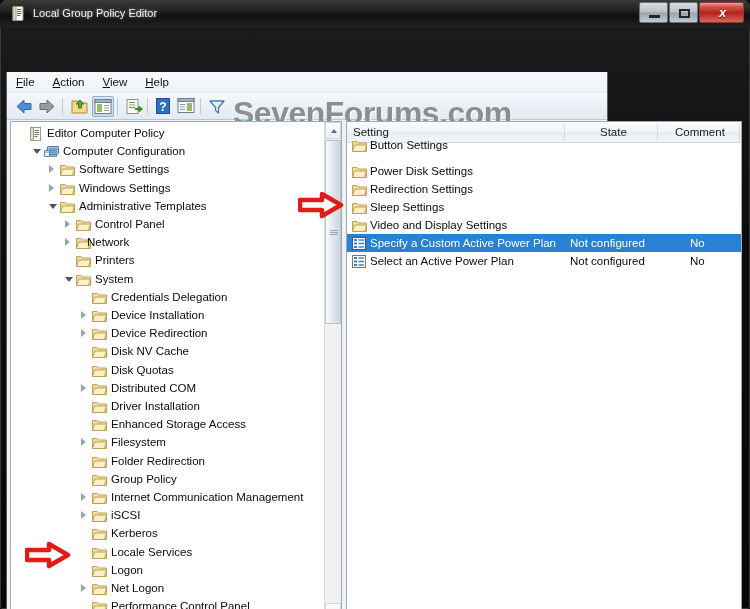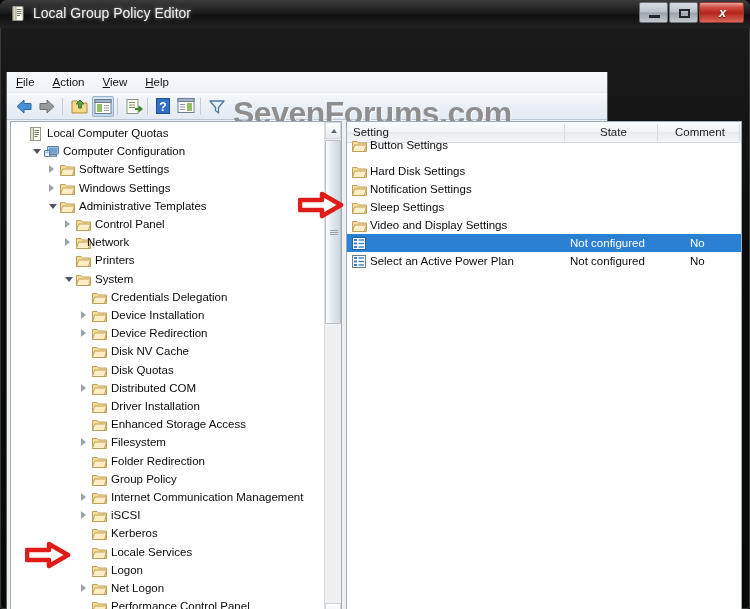--- a/index.html
+++ b/index.html
@@ -18,21 +18,21 @@
   .titlebar{
     position:absolute;left:0;top:0;width:750px;height:28px;
     border-radius:7px 7px 0 0;
     background:linear-gradient(180deg,#3c3c3c 0%,#1b1b1b 45%,#101010 55%,#222 100%);
   }
   .tb-icon{
     position:absolute;left:10px;top:5px;width:17px;height:17px;
   }
   .tb-title{
     position:absolute;left:33px;top:5px;height:17px;line-height:17px;
-    font-size:14px;color:#f2f2f2;white-space:nowrap;
+    font-size:11px;color:#f2f2f2;white-space:nowrap;
     text-shadow:0 0 6px rgba(255,255,255,.35),0 0 3px rgba(255,255,255,.35);
   }
   
   .wbtns{position:absolute;right:6px;top:2px;height:21px;display:flex;}
   .wbtn{
     width:29px;height:21px;margin-left:1px;
     border:1px solid #6c7277;border-radius:2px;
     background:linear-gradient(180deg,#d8dde2 0%,#b9c0c7 48%,#9aa2aa 52%,#c3c9cf 100%);
     position:relative;
   }
@@ -322,21 +322,21 @@
               <span class="folder" style="left:17px"><svg width="15" height="14" viewBox="0 0 15 14">
                   <rect x="2.5" y="0.5" width="10" height="13" fill="#fdfdf6" stroke="#9a9a86"></rect>
                   <rect x="2.5" y="0.5" width="3" height="13" fill="#dedecb" stroke="#9a9a86"></rect>
                   <g stroke="#75755f">
                     <line x1="6.5" y1="3.5" x2="11" y2="3.5"></line>
                     <line x1="6.5" y1="5.5" x2="11" y2="5.5"></line>
                     <line x1="6.5" y1="7.5" x2="11" y2="7.5"></line>
                     <line x1="6.5" y1="9.5" x2="9.5" y2="9.5"></line>
                   </g>
                 </svg></span>
-              <span class="lbl" style="left:36px">Local Computer Quotas</span>
+              <span class="lbl" style="left:36px">Editor Computer Policy</span>
             </div>
             <div class="tnode" style="top: 20.2px;">
               <span class="exp open" style="left:22px"></span>
               <span class="folder" style="left:33px"><svg width="16" height="13" viewBox="0 0 16 13">
                   <rect x="3.5" y="1.5" width="11" height="7.5" rx="0.5" fill="#cfe0f0" stroke="#5b7d9e"></rect>
                   <rect x="4.5" y="2.5" width="9" height="5.5" fill="#6f9fd0"></rect>
                   <rect x="6" y="9.5" width="6.5" height="1.8" fill="#b9c6d2" stroke="#5b7d9e"></rect>
                   <rect x="0.5" y="5.5" width="5" height="6" rx="0.5" fill="#e8eef4" stroke="#5b7d9e"></rect>
                   <rect x="1.5" y="6.5" width="3" height="1.5" fill="#8fb8dd"></rect>
                 </svg></span>
@@ -574,30 +574,30 @@
                 </svg></span>
               <span class="nm">Button Settings</span>
               <span class="st"></span>
               <span class="cm"></span>
             </div>
             <div class="lrow" style="top: 40px;">
               <span class="ic"><svg width="15" height="12" viewBox="0 0 15 12">
                   <path d="M0.5 11.5 L0.5 1.5 L5 1.5 L6.4 3 L14.5 3 L14.5 11.5 Z" fill="#f7dd9a" stroke="#bfa05a" stroke-width="1"></path>
                   <path d="M0.5 11.5 L2.6 5 L14.5 5 L12.4 11.5 Z" fill="#fdf0c8" stroke="#bfa05a" stroke-width="1"></path>
                 </svg></span>
-              <span class="nm">Hard Disk Settings</span>
+              <span class="nm">Power Disk Settings</span>
               <span class="st"></span>
               <span class="cm"></span>
             </div>
             <div class="lrow" style="top: 58px;">
               <span class="ic"><svg width="15" height="12" viewBox="0 0 15 12">
                   <path d="M0.5 11.5 L0.5 1.5 L5 1.5 L6.4 3 L14.5 3 L14.5 11.5 Z" fill="#f7dd9a" stroke="#bfa05a" stroke-width="1"></path>
                   <path d="M0.5 11.5 L2.6 5 L14.5 5 L12.4 11.5 Z" fill="#fdf0c8" stroke="#bfa05a" stroke-width="1"></path>
                 </svg></span>
-              <span class="nm">Notification Settings</span>
+              <span class="nm">Redirection Settings</span>
               <span class="st"></span>
               <span class="cm"></span>
             </div>
             <div class="lrow" style="top: 76px;">
               <span class="ic"><svg width="15" height="12" viewBox="0 0 15 12">
                   <path d="M0.5 11.5 L0.5 1.5 L5 1.5 L6.4 3 L14.5 3 L14.5 11.5 Z" fill="#f7dd9a" stroke="#bfa05a" stroke-width="1"></path>
                   <path d="M0.5 11.5 L2.6 5 L14.5 5 L12.4 11.5 Z" fill="#fdf0c8" stroke="#bfa05a" stroke-width="1"></path>
                 </svg></span>
               <span class="nm">Sleep Settings</span>
               <span class="st"></span>
@@ -619,20 +619,21 @@
                     <rect x="2" y="2" width="3" height="2"></rect>
                     <rect x="2" y="5.5" width="3" height="2"></rect>
                     <rect x="2" y="9" width="3" height="2"></rect>
                   </g>
                   <g stroke="#3d7dc4" stroke-width="1.4">
                     <line x1="6.5" y1="3" x2="12" y2="3"></line>
                     <line x1="6.5" y1="6.5" x2="12" y2="6.5"></line>
                     <line x1="6.5" y1="10" x2="12" y2="10"></line>
                   </g>
                 </svg></span>
+              <span class="nm">Specify a Custom Active Power Plan</span>
               <span class="st">Not configured</span>
               <span class="cm">No</span>
             </div>
             <div class="lrow" style="top: 130px;">
               <span class="ic"><svg width="14" height="13" viewBox="0 0 14 13">
                   <rect x="0.5" y="0.5" width="13" height="12" fill="#fdfdfd" stroke="#6b7a89"></rect>
                   <g fill="#3d7dc4">
                     <rect x="2" y="2" width="3" height="2"></rect>
                     <rect x="2" y="5.5" width="3" height="2"></rect>
                     <rect x="2" y="9" width="3" height="2"></rect>

